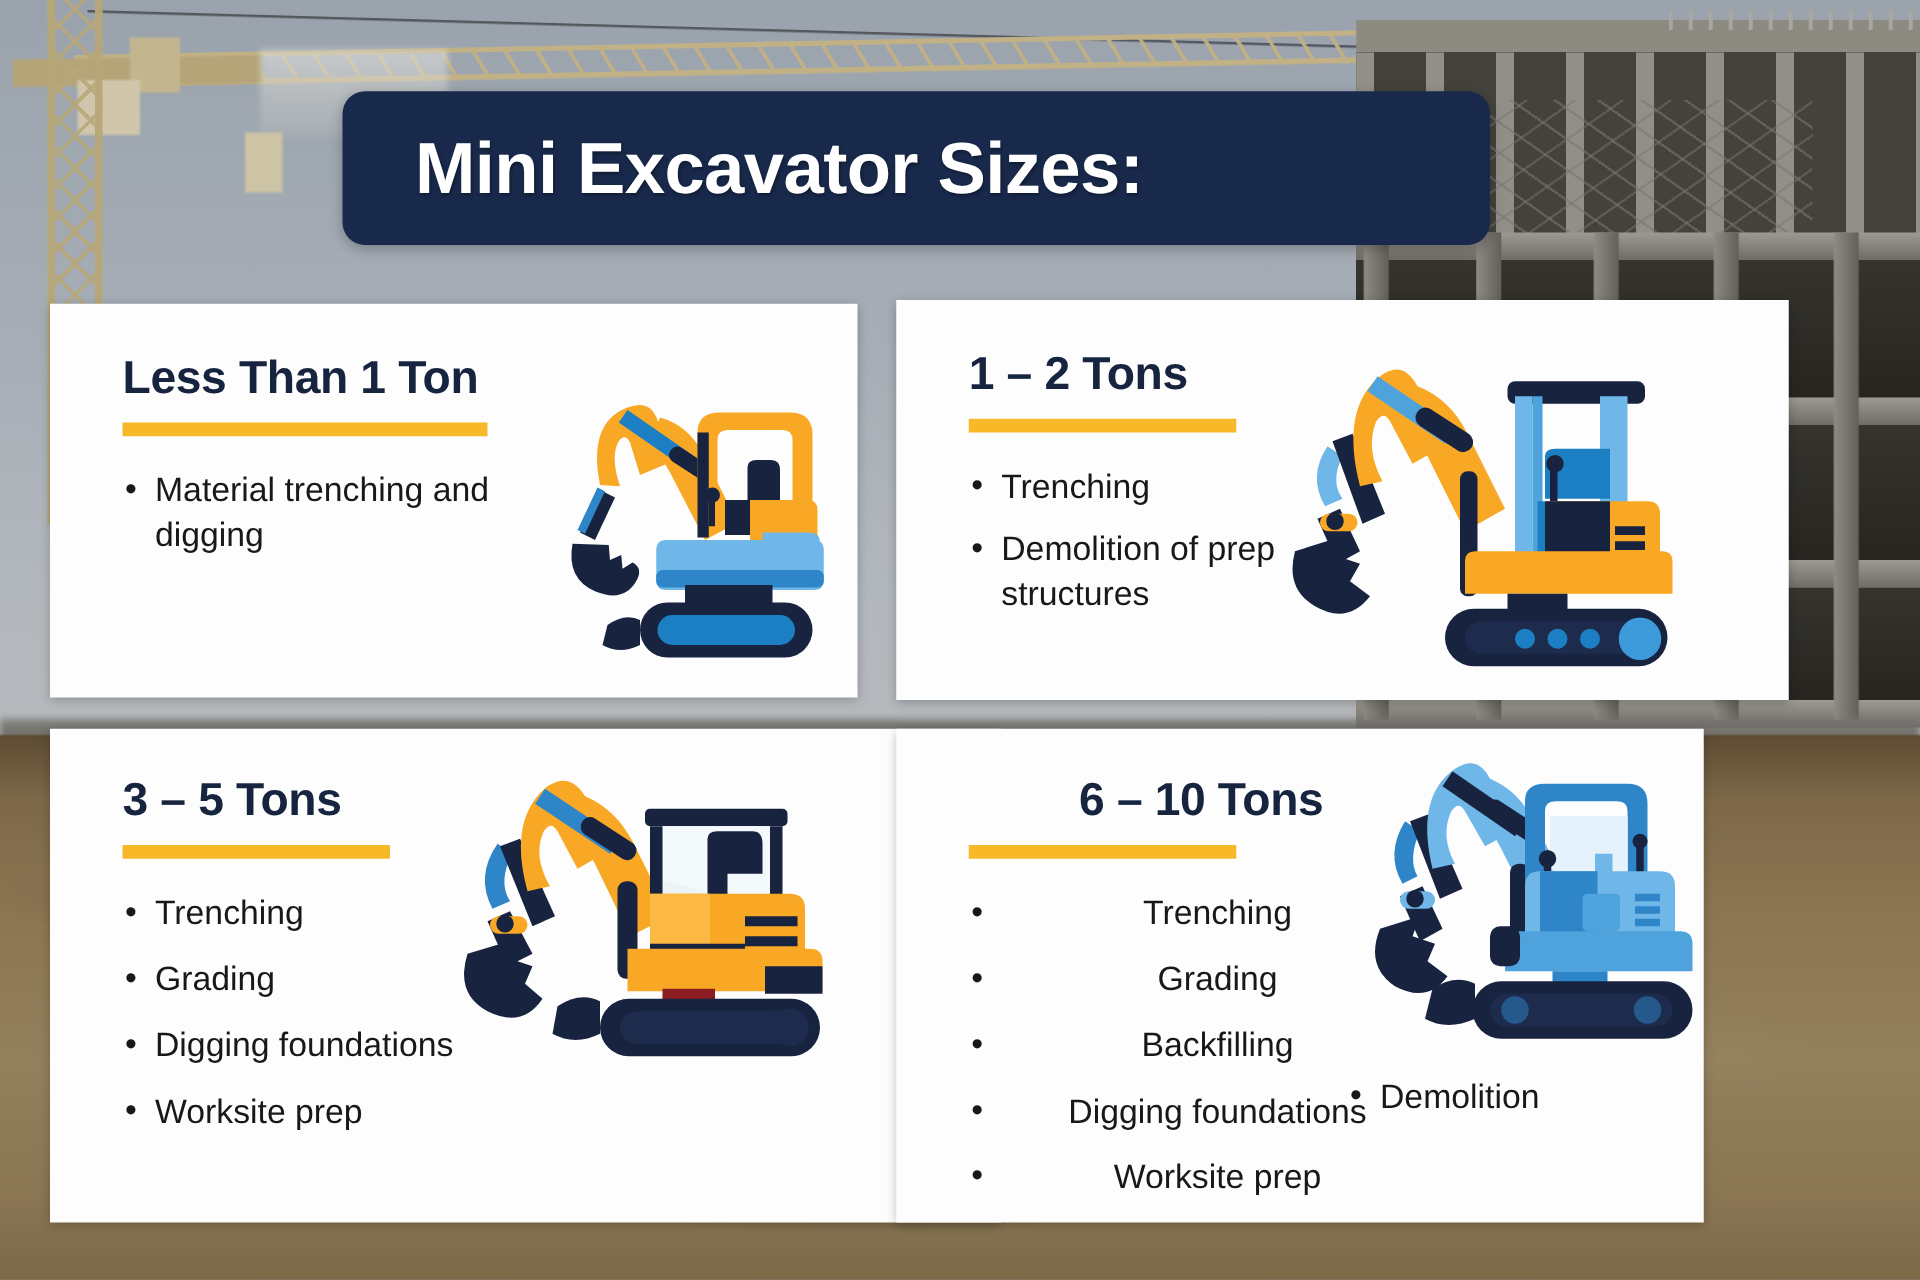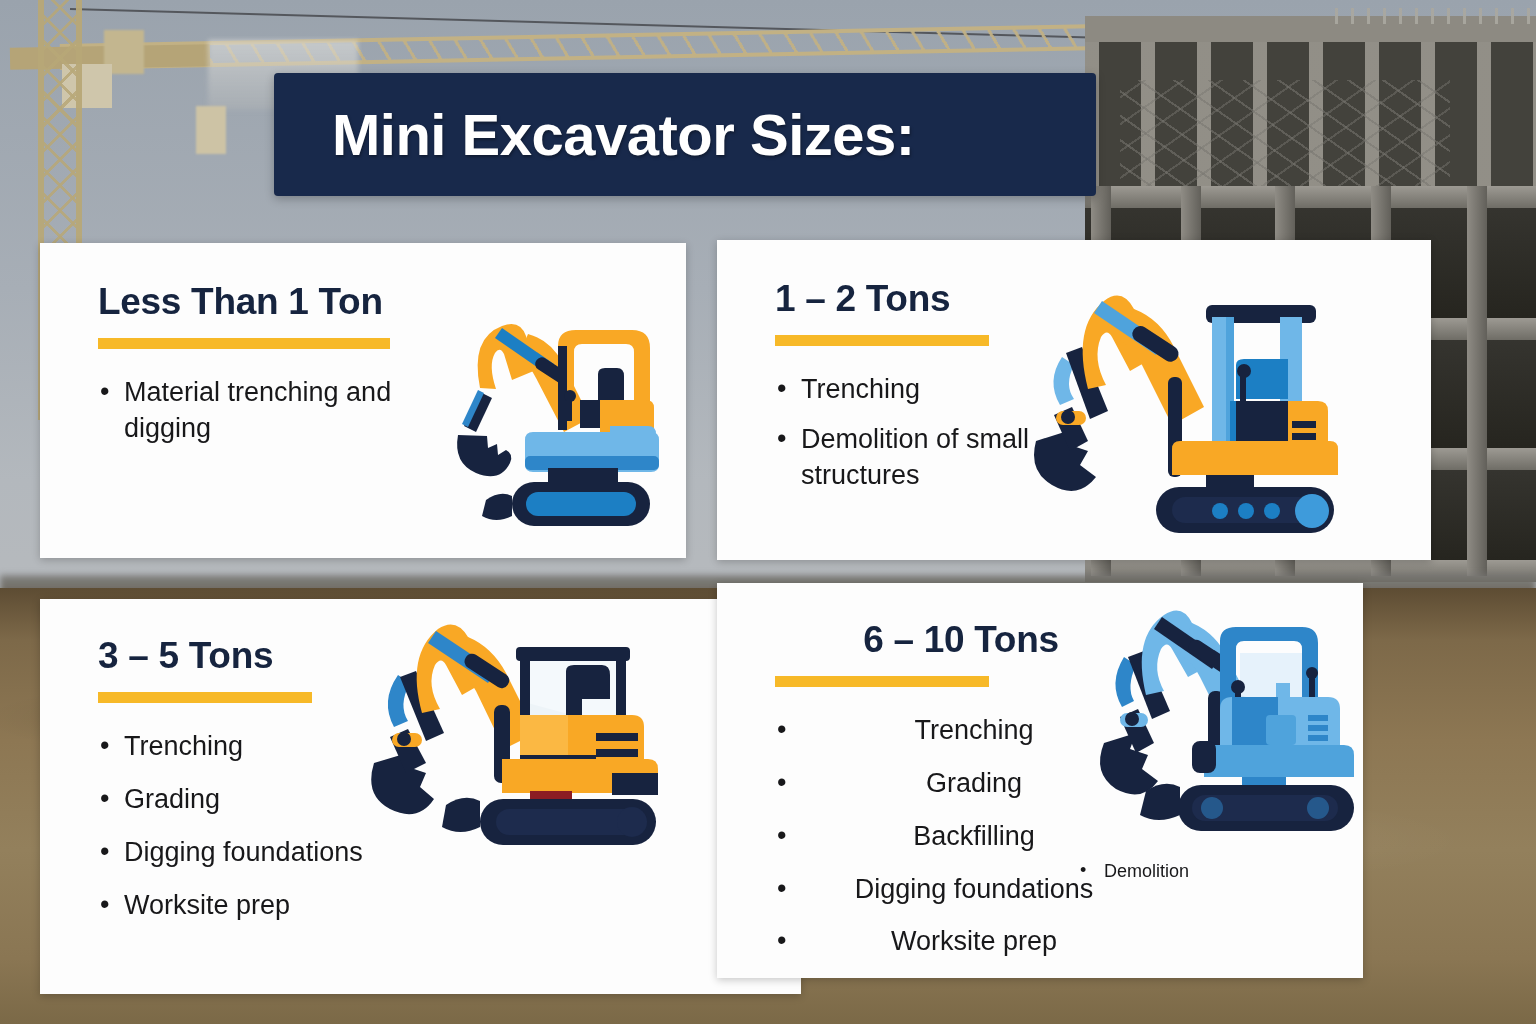--- a/index.html
+++ b/index.html
@@ -108,23 +108,23 @@
   }
   .bldg-scaff{
     position:absolute; left:1120px; top:80px; width:330px; height:110px;
     background:
       repeating-linear-gradient(35deg, rgba(120,118,112,.55) 0 2px, transparent 2px 20px),
       repeating-linear-gradient(-35deg, rgba(120,118,112,.45) 0 2px, transparent 2px 22px);
   }
 
   
   .banner {
-    position:absolute; left:274px; top:73px; width:822px; height:123px;
+    position:absolute; left:274px; top:73px; width:918px; height:123px;
     background:#18294b;
-    border-radius:4px;
+    border-radius:18px;
     display:flex; align-items:center;
     box-shadow:0 3px 10px rgba(0,0,0,.25);
   }
   .banner h1 {
     color:#ffffff;
     font-size:58px;
     font-weight:bold;
     letter-spacing:-0.5px;
     padding-left:58px;
     line-height:1;
@@ -133,21 +133,21 @@
 
   
   .card {
     position:absolute;
     background:#fdfdfd;
     box-shadow:0 2px 8px rgba(0,0,0,.22);
     overflow:hidden;
   }
   .card-1 { left:40px;  top:243px; width:646px; height:315px; }
   .card-2 { left:717px; top:240px; width:714px; height:320px; }
-  .card-3 { left:40px;  top:599px; width:761px; height:395px; }
+  .card-3 { left:40px;  top:583px; width:761px; height:395px; }
   .card-4 { left:717px; top:583px; width:646px; height:395px;text-align:center; }
 
   .card-body { position:absolute; left:0; top:0; padding:40px 0 0 58px; width:430px; }
   .card-3 .card-body, .card-4 .card-body { padding-top:38px; }
 
   .card-title {
     color:#16243f;
     font-weight:bold;
     font-size:37px;
     line-height:1.05;
@@ -178,21 +178,21 @@
     position:absolute; left:2px; top:-1px;
     font-size:27px; line-height:1.33;
     color:#18181a;
   }
   .card-3 .bullets li, .card-4 .bullets li { margin-bottom:17px; max-width:400px; }
 
   
   .inline-extra {
     position:absolute;
     left:1078px; top:860px;
-    color:#18181a; font-size:18px; line-height:1.33;
+    color:#18181a; font-size:27px; line-height:1.33;
     padding-left:26px;
   }
   .inline-extra:before{
     content:"\2022"; position:absolute; left:2px; top:-1px; color:#18181a;
   }
 
   
   .excav { position:absolute; }
   .ex1 { left:440px; top:300px; width:250px; height:235px; }
   .ex2 { left:1030px; top:265px; width:320px; height:275px; }
@@ -282,21 +282,21 @@
     <path d="M46 200 q14 -10 26 -4 l0 20 q-16 8 -30 0 z" fill="#17233f"></path>
   </g>
 </svg>
 
 <div class="card card-2">
   <div class="card-body">
     <div class="card-title">1 – 2 Tons</div>
     <div class="accent"></div>
     <ul class="bullets">
       <li>Trenching</li>
-      <li>Demolition of small structures</li>
+      <li>Demolition of prep structures</li>
     </ul>
   </div>
 </div>
 
 <svg class="excav ex2" viewBox="0 0 320 275">
   <g>
 
     <path d="M6 176 q-8 30 16 44 q26 15 44 -8 l-16 -12 l8 -14 l-18 -6 l4 -16 z" fill="#17233f"></path>
     <path d="M24 150 l18 -8 l16 34 l-18 10 z" fill="#17233f"></path>
     <path d="M30 140 q-14 -24 2 -48 l12 8 q-10 20 0 34 z" fill="#6FB7E8"></path>

